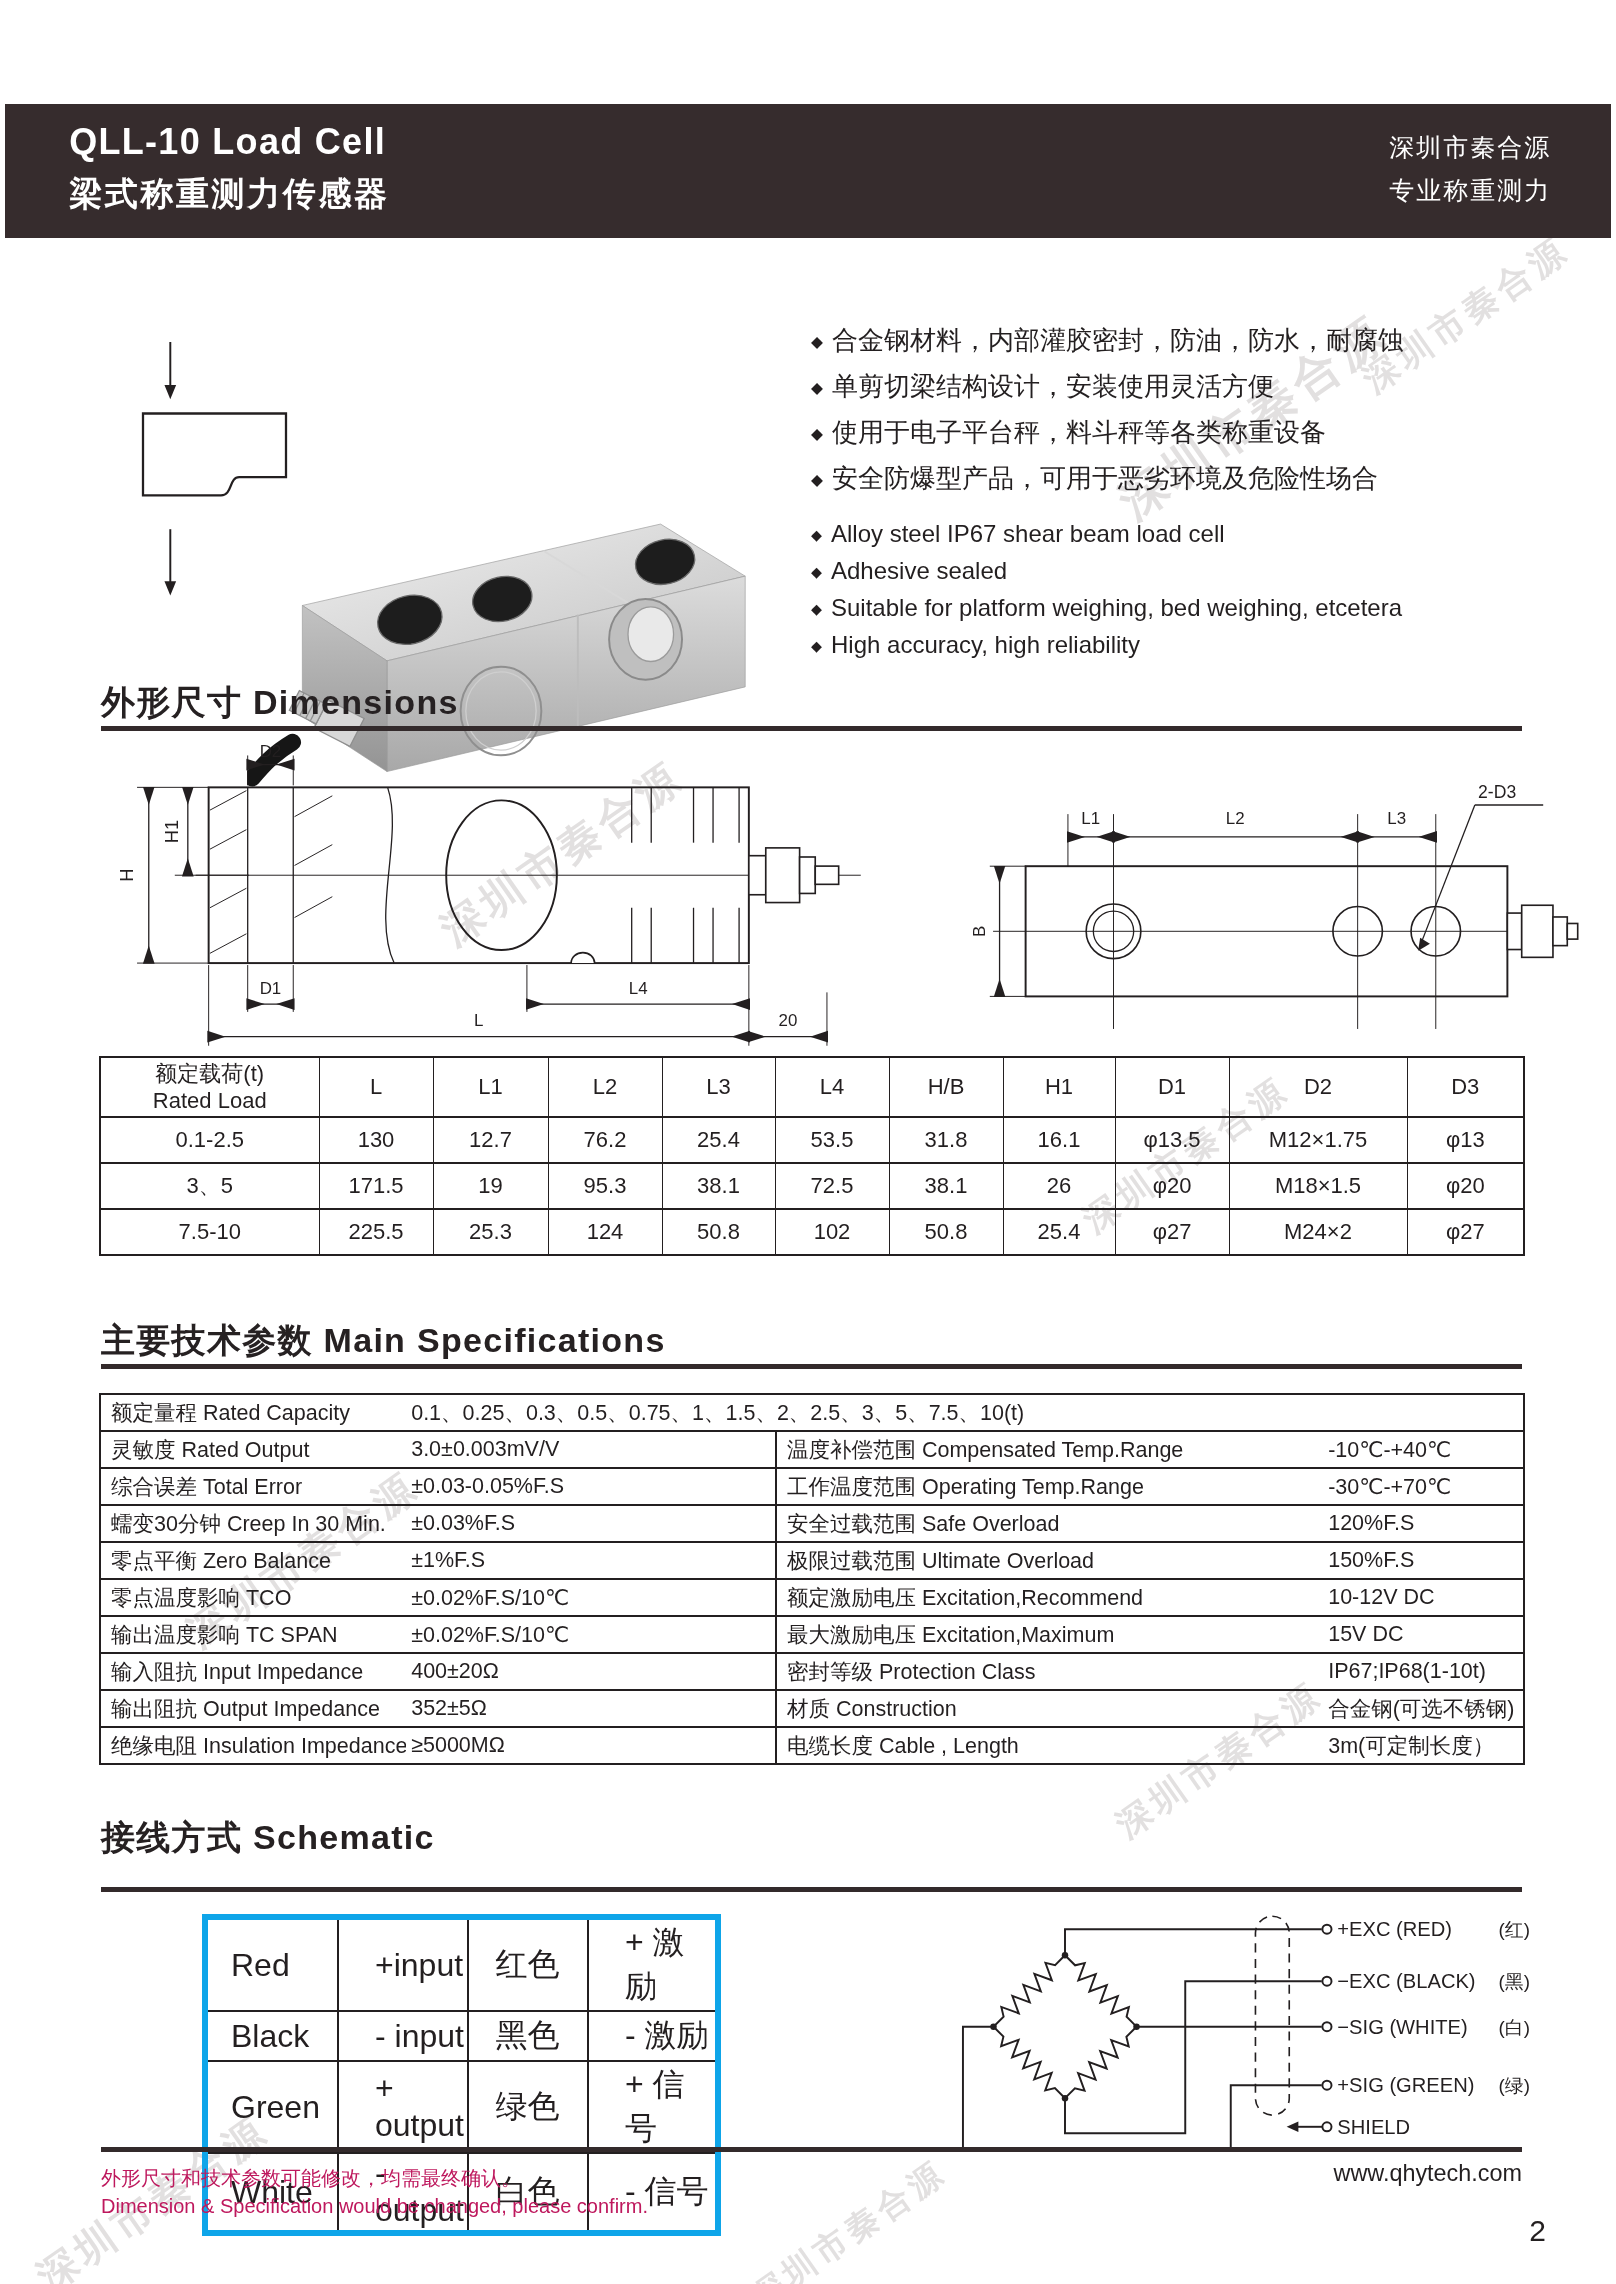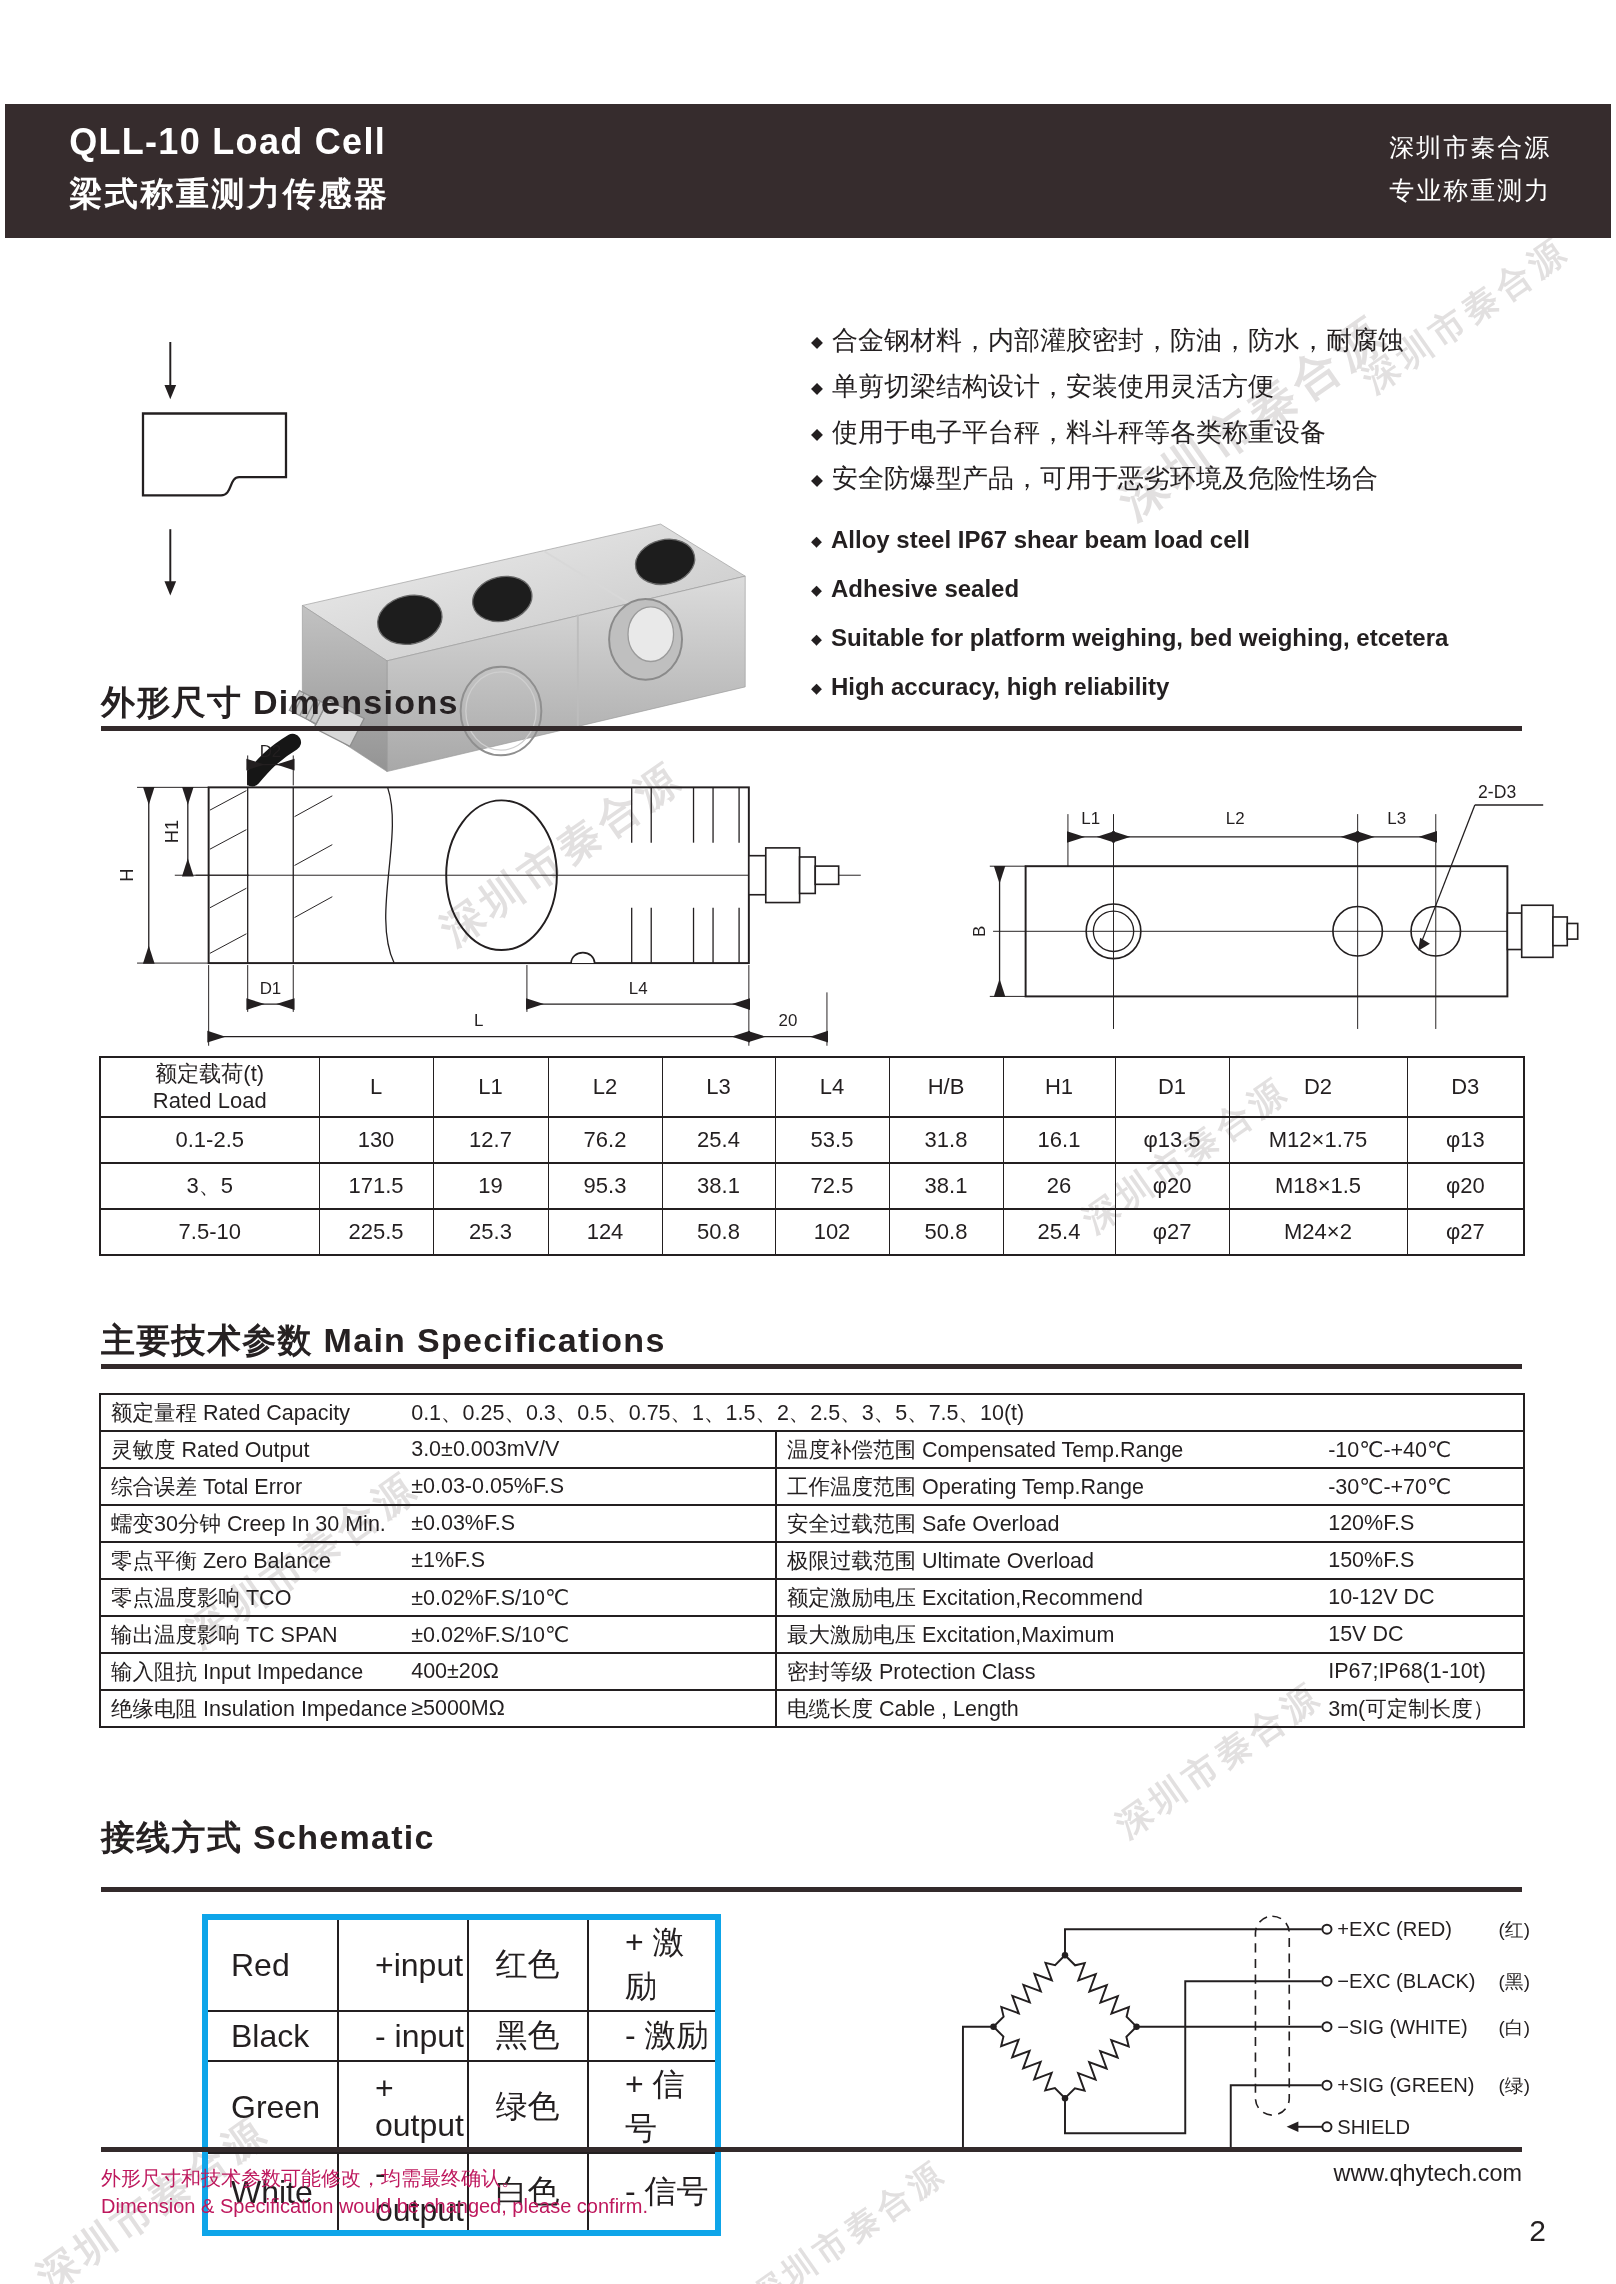--- a/index.html
+++ b/index.html
@@ -10,21 +10,21 @@
       transform:rotate(-35deg);transform-origin:0 0;font-weight:bold;}
   
   .header-bar{position:absolute;left:5.2px;top:104px;width:1606px;height:134px;background:#362c2d;z-index:1;}
   .header-title{position:absolute;left:64px;top:17px;font-size:36px;font-weight:bold;color:#fff;letter-spacing:1.3px;}
   .header-sub{position:absolute;left:64px;top:68px;font-size:33px;font-weight:bold;color:#fff;letter-spacing:2.6px;}
   .header-brand{position:absolute;right:60px;top:22px;text-align:left;color:#fff;font-size:25px;line-height:43px;letter-spacing:2px;}
   
   .features{position:absolute;left:811px;top:318px;width:755px;}
   .feat{font-size:26px;line-height:44px;white-space:nowrap;}
   .feat .b{font-size:15.6px;margin-right:9px;vertical-align:2px;}
-  .feat-en{font-size:24px;line-height:48px;white-space:nowrap;font-weight:bold;}
+  .feat-en{font-size:24px;line-height:36px;white-space:nowrap;}
   .feat-en .b{font-size:14.3px;margin-right:9px;vertical-align:2px;}
   .feat-gap{height:14.3px;}
   
   .sec-title{position:absolute;font-size:34px;font-weight:bold;letter-spacing:1.3px;color:#262122;z-index:1;}
   .rule{position:absolute;height:4.6px;background:#332a2b;z-index:1;}
   
   table{border-collapse:collapse;table-layout:fixed;}
   td,th{box-sizing:border-box;overflow:hidden;}
   
   .dim-table{position:absolute;left:99px;top:1056px;width:1423px;z-index:1;border:2.6px solid #231f20;font-size:22px;}
@@ -371,20 +371,26 @@
           <td>输出温度影响 TC SPAN</td>
           <td>±0.02%F.S/10℃</td>
           <td>最大激励电压 Excitation,Maximum</td>
           <td>15V DC</td>
         </tr>
         <tr>
           <td>输入阻抗 Input Impedance</td>
           <td>400±20Ω</td>
           <td>密封等级 Protection Class</td>
           <td>IP67;IP68(1-10t)</td>
+        </tr>
+        <tr>
+          <td>输出阻抗 Output Impedance</td>
+          <td>352±5Ω</td>
+          <td>材质 Construction</td>
+          <td>合金钢(可选不锈钢)</td>
         </tr>
         <tr>
           <td>绝缘电阻 Insulation Impedance</td>
           <td>≥5000MΩ</td>
           <td>电缆长度 Cable , Length</td>
           <td>3m(可定制长度）</td>
         </tr>
       </tbody>
   </table>
 

